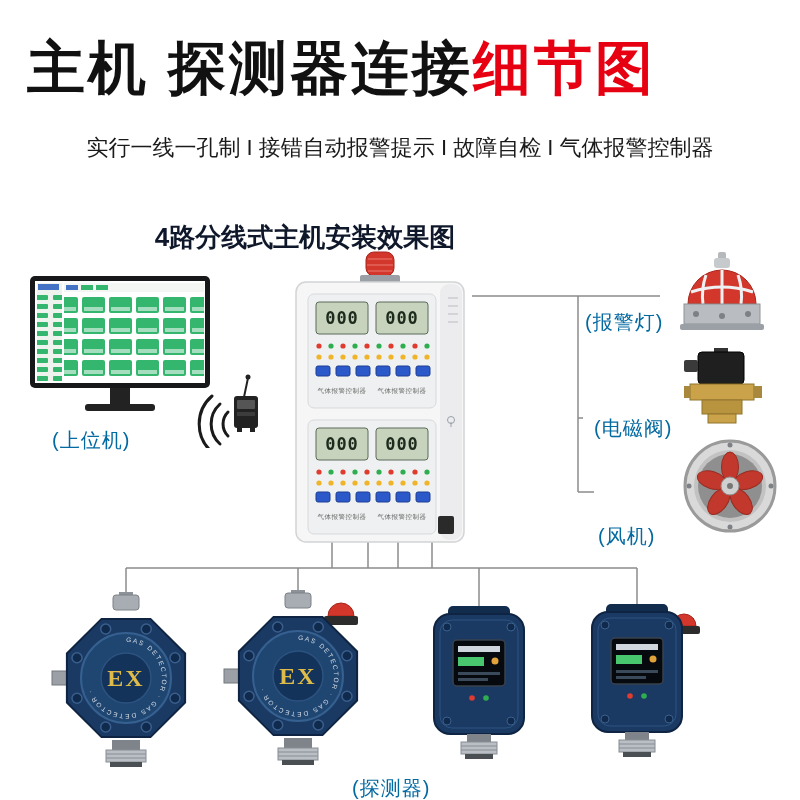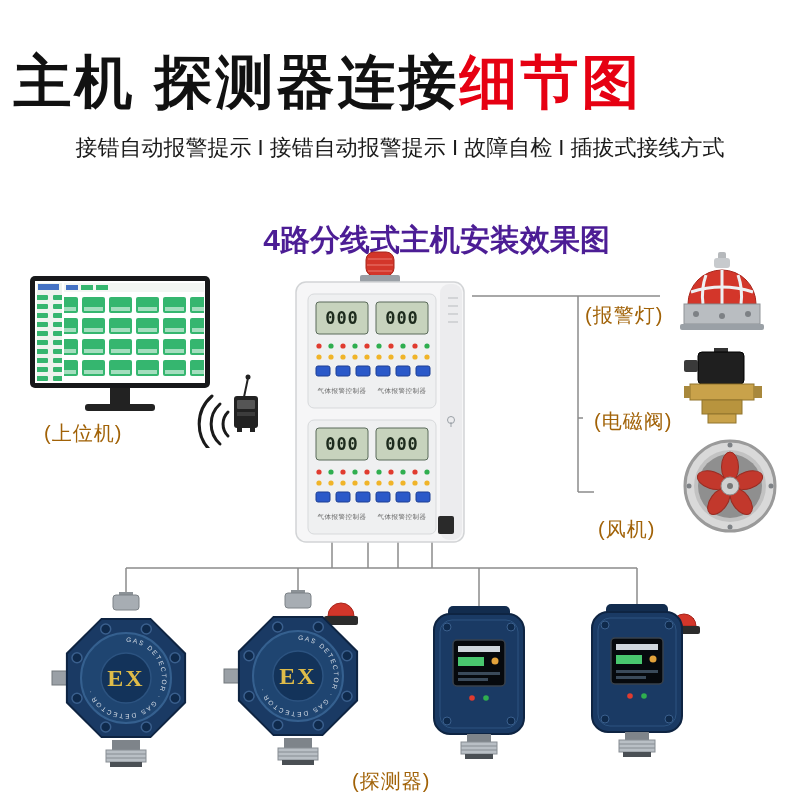--- a/index.html
+++ b/index.html
@@ -1,24 +1,24 @@
 <!DOCTYPE html>
 <html><head>
 <meta charset="utf-8">
 <style>
   html,body{margin:0;padding:0;background:#fff;}
   .canvas{position:relative;width:800px;height:800px;background:#ffffff;overflow:hidden;
           font-family:"Liberation Sans","DejaVu Sans",sans-serif;color:#111;}
   .abs{position:absolute;}
-  .page-title{top:44px;left:0;width:656px;text-align:center;font-size:58px;font-weight:900;
+  .page-title{top:30px;left:0;width:656px;text-align:right;font-size:58px;font-weight:900;
               letter-spacing:3px;color:#111;}
   .page-title .red{color:#e60012;}
   .subtitle{top:133px;left:0;width:800px;text-align:center;font-size:22px;font-weight:500;color:#1a1a1a;}
-  .section-title{top:220px;left:0;width:610px;text-align:right;font-size:30px;font-weight:800;color:#4c1d95;}
-  .dev-label{font-size:20px;color:#a16207;font-weight:500;letter-spacing:1px;}
+  .section-title{top:220px;left:0;width:610px;text-align:center;font-size:26px;font-weight:800;color:#0f172a;}
+  .dev-label{font-size:20px;color:#0369a1;font-weight:500;letter-spacing:1px;margin-top:7px;}
   svg{display:block;}
   svg text{font-family:"Liberation Sans","DejaVu Sans",sans-serif;}
   .lcd-text{font-family:"DejaVu Sans Mono",monospace;font-weight:bold;font-size:17px;fill:#1d2b1d;
             letter-spacing:1px;text-anchor:middle;}
   .panel-caption{font-size:6.5px;fill:#666;text-anchor:middle;letter-spacing:.5px;}
   .ex-text{font-family:"Liberation Serif","DejaVu Serif",serif;font-size:24px;font-weight:bold;
            fill:#dfbc49;text-anchor:middle;letter-spacing:2px;}
   .ring-text{font-size:6.5px;fill:#d6dde6;letter-spacing:1.6px;}
   .wires path{stroke:#8b8b8b;stroke-width:1.5;fill:none;}
 </style>
@@ -39,21 +39,21 @@
     <path d="M126,568 H637"></path>
     <path d="M126,568 V594"></path>
     <path d="M298,568 V592"></path>
     <path d="M479,568 V608"></path>
     <path d="M637,568 V606"></path>
   </svg>
 
   <div class="abs page-title">
     <span>主机 探测器连接</span><span class="red">细节图</span>
   </div>
-  <div class="abs subtitle">接错自动报警提示 I 接错自动报警提示 I 故障自检 I 插拔式接线方式</div>
+  <div class="abs subtitle">实行一线一孔制 I 接错自动报警提示 I 故障自检 I 气体报警控制器</div>
   <div class="abs section-title">4路分线式主机安装效果图</div>
 
   <svg class="abs" style="left:28px;top:276px" width="190" height="150" viewBox="0 0 190 150">
     <defs>
       <pattern id="gridpat" width="27" height="21" patternUnits="userSpaceOnUse">
         <rect x="0" y="0" width="23" height="16" rx="2" fill="#35b66f"></rect>
         <rect x="2" y="10" width="19" height="4" fill="#ffffff" opacity="0.55"></rect>
       </pattern>
       <pattern id="leftpat" width="24" height="9" patternUnits="userSpaceOnUse">
         <rect x="1" y="1" width="19" height="5" rx="1" fill="#35b66f"></rect>
@@ -65,21 +65,21 @@
     <rect x="10" y="8" width="21" height="6" fill="#4472c4"></rect>
     <rect x="9" y="17" width="25" height="88" fill="url(#leftpat)"></rect>
     <rect x="36" y="7" width="140" height="9" fill="#f3f6f3"></rect>
     <rect x="38" y="9" width="12" height="5" fill="#4472c4"></rect>
     <rect x="53" y="9" width="12" height="5" fill="#35b66f"></rect>
     <rect x="68" y="9" width="12" height="5" fill="#35b66f"></rect>
     <rect x="36" y="19" width="140" height="86" fill="url(#gridpat)"></rect>
     <rect x="82" y="112" width="20" height="16" fill="#222"></rect>
     <rect x="57" y="128" width="70" height="7" rx="3" fill="#222"></rect>
   </svg>
-  <div class="abs dev-label" style="left:44px;top:420px">(上位机)</div>
+  <div class="abs dev-label" style="left:52px;top:420px">(上位机)</div>
 
   <svg class="abs" style="left:182px;top:372px" width="78" height="76" viewBox="0 0 78 76">
     <g stroke="#1a1a1a" stroke-width="3" fill="none" stroke-linecap="round">
       <path d="M46,40 A17,17 0 0 0 46,64"></path>
       <path d="M38,32 A27,27 0 0 0 38,72"></path>
       <path d="M30,24 A37,37 0 0 0 30,80"></path>
     </g>
     <circle cx="66" cy="5" r="2.5" fill="#222"></circle>
     <line x1="66" y1="6" x2="62" y2="25" stroke="#222" stroke-width="2"></line>
     <rect x="52" y="24" width="24" height="32" rx="3" fill="#222"></rect>

